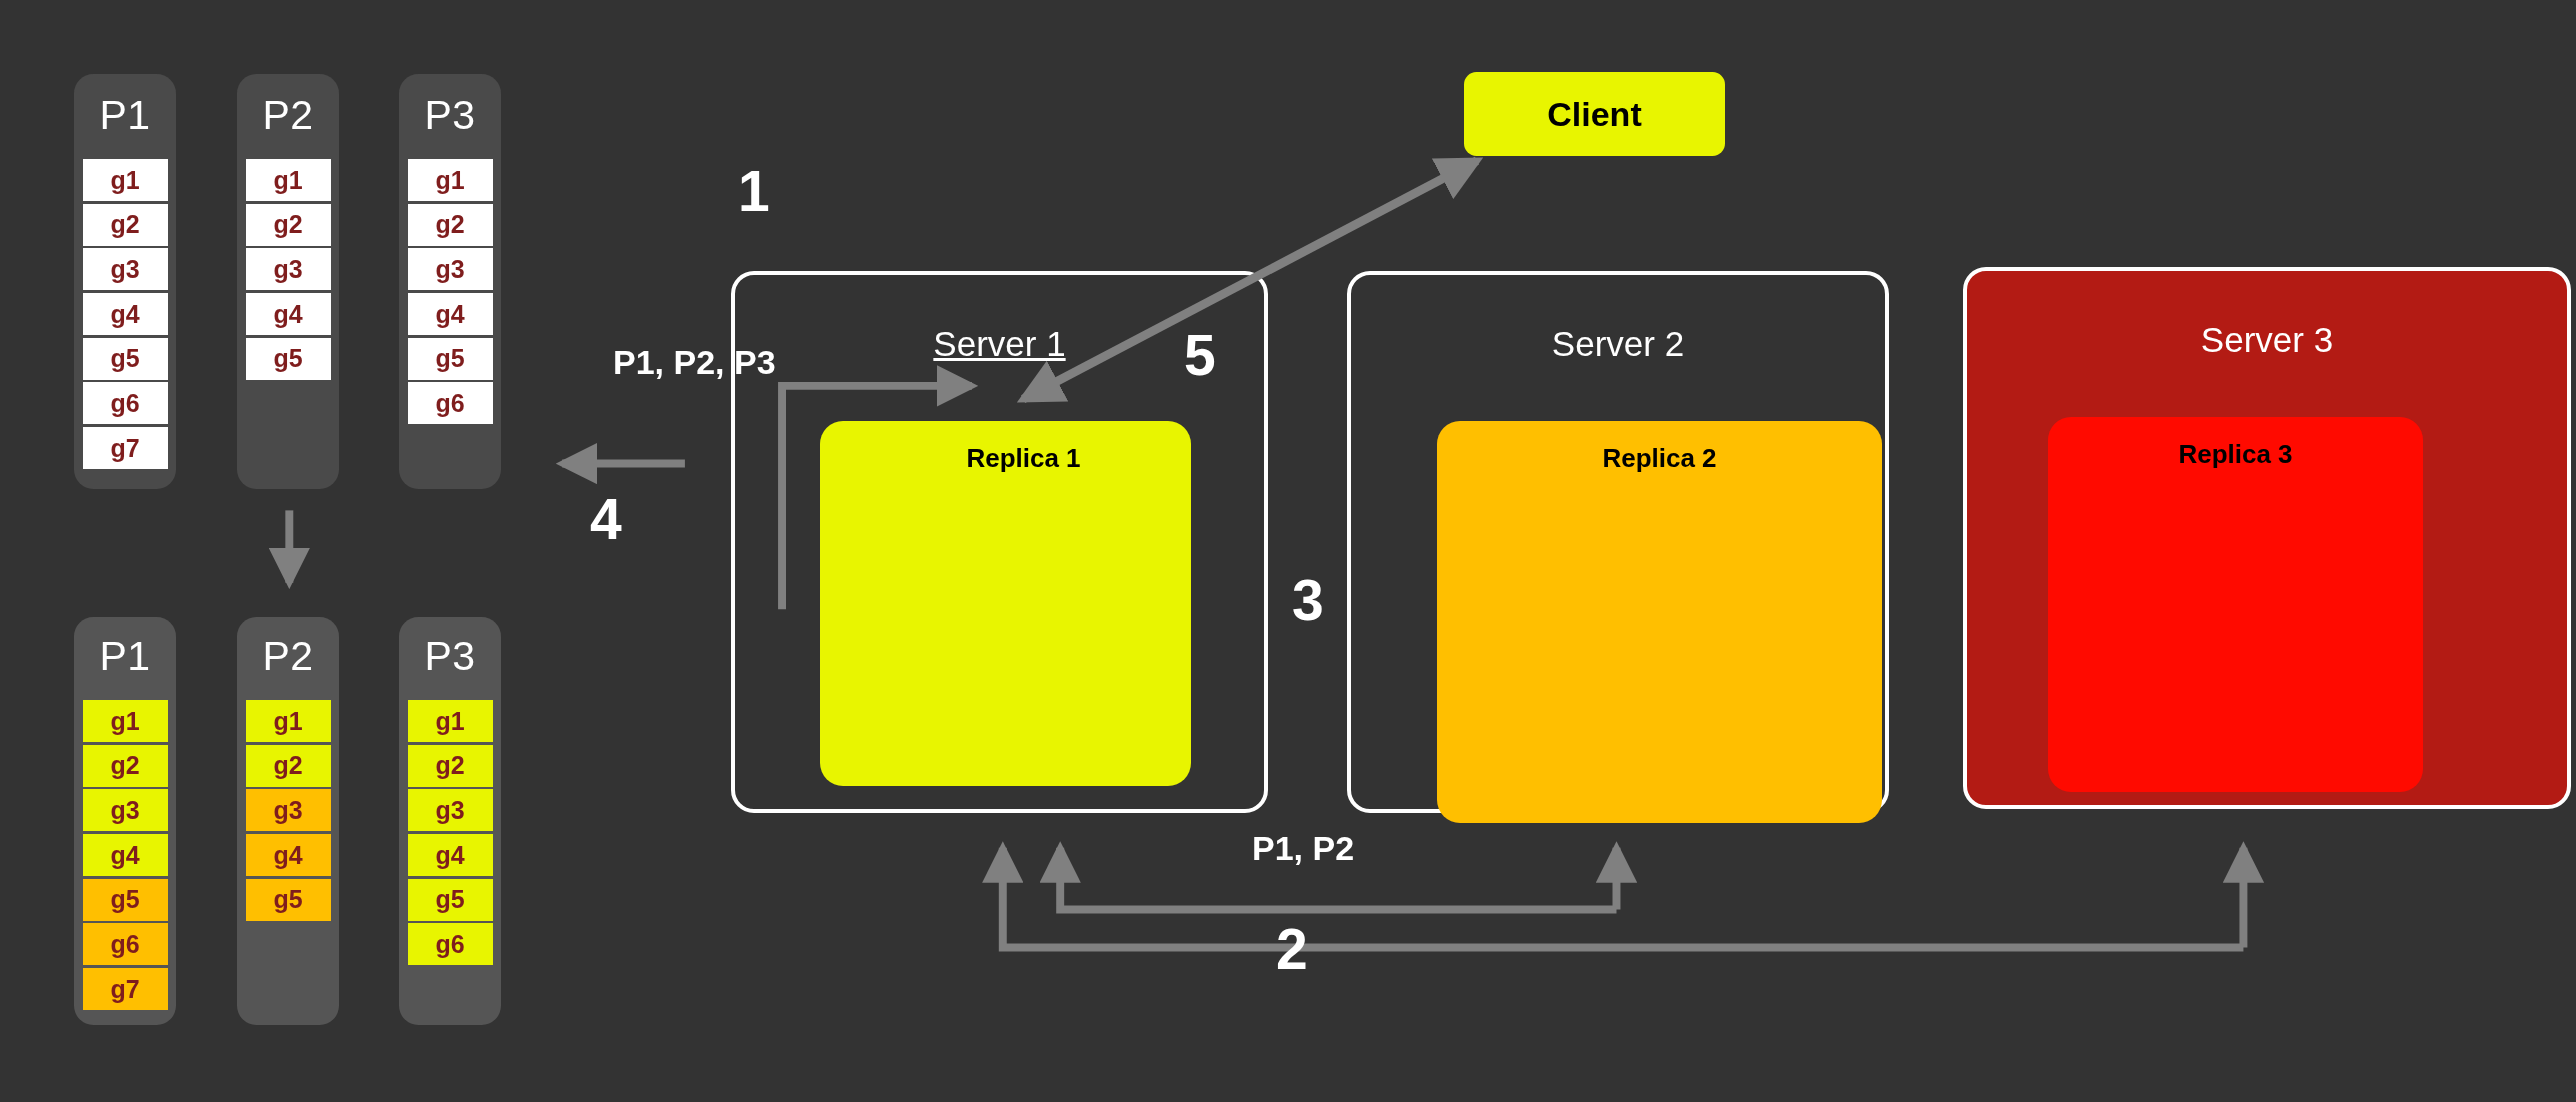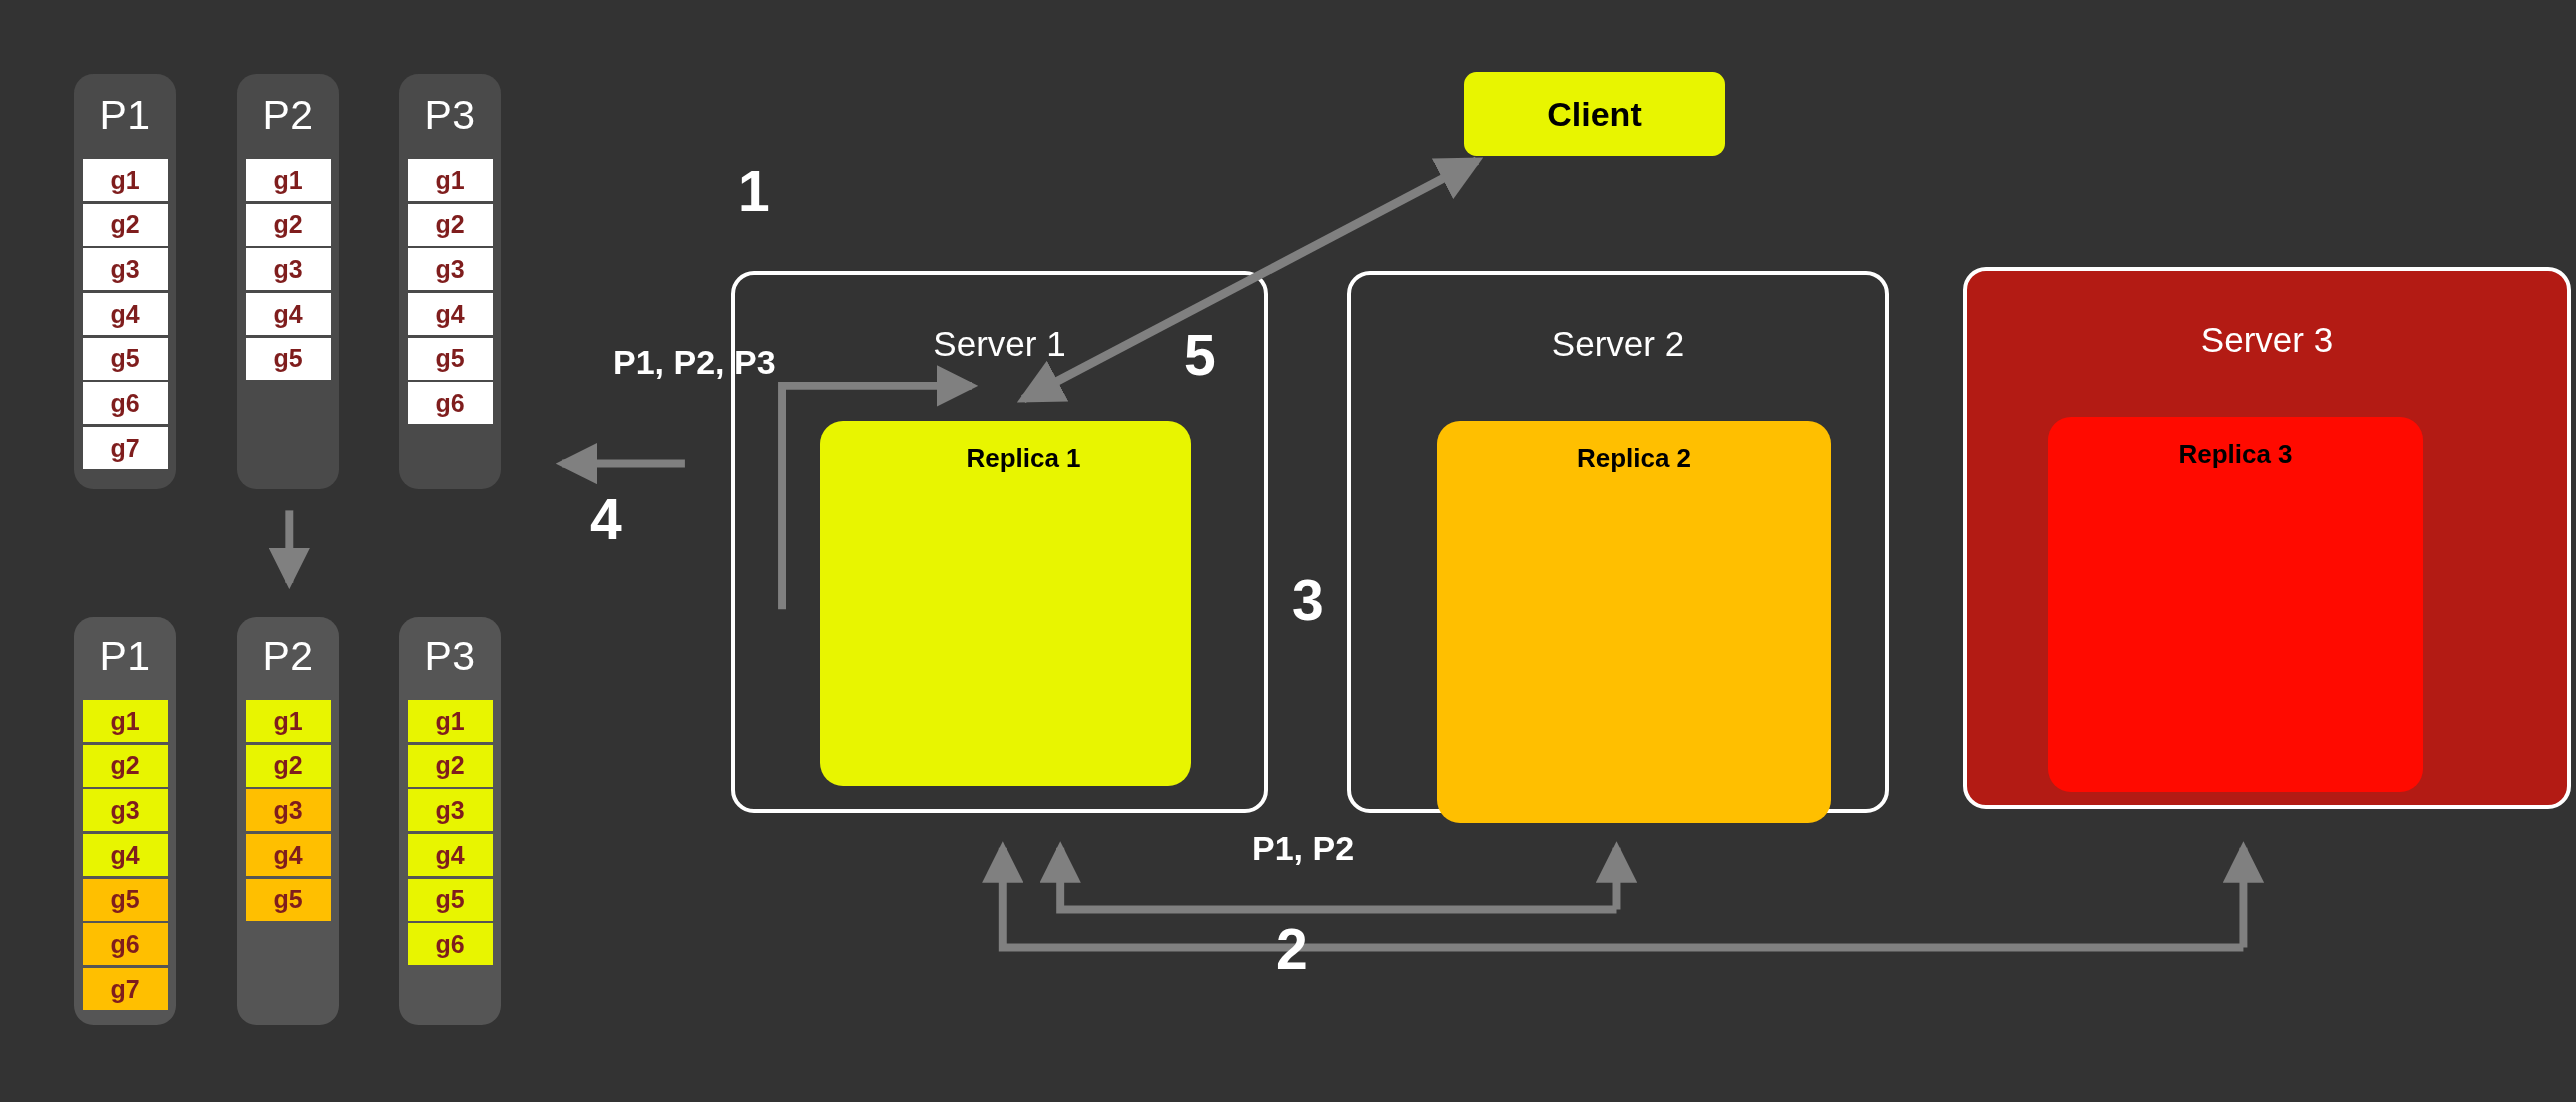--- a/index.html
+++ b/index.html
@@ -202,29 +202,29 @@
       <div class="cell lime">g5</div>
       <div class="cell lime">g6</div>
     </div>
   </div>
 
   <div class="client" style="left:1464px; top:72px; width:261px; height:84px; background:#e8f500;">
     <span>Client</span>
   </div>
 
   <div class="server plain" style="left:731px; top:271px; width:537px; height:542px;">
-    <div class="server-title" style="top:51px;">Server 1</div>
+    <div class="server-title" style="top:51px;text-decoration:underline;">Server 1</div>
     <div class="replica" style="left:85px; top:146px; width:371px; height:365px; background:#e8f500;padding-left:36px;">
       <span>Replica 1</span>
     </div>
   </div>
 
   <div class="server plain" style="left:1347px; top:271px; width:542px; height:542px;">
     <div class="server-title" style="top:51px;">Server 2</div>
-    <div class="replica" style="left:86px; top:146px; width:394px; height:402px; background:#ffbf00;">
+    <div class="replica" style="left:86px; top:146px; width:445px; height:402px; background:#ffbf00;">
       <span>Replica 2</span>
     </div>
   </div>
 
   <div class="server failed" style="left:1963px; top:267px; width:608px; height:542px;">
     <div class="server-title" style="top:51px;">Server 3</div>
     <div class="replica" style="left:81px; top:146px; width:375px; height:375px; background:#ff0a00;justify-content:center;">
       <span>Replica 3</span>
     </div>
   </div>

